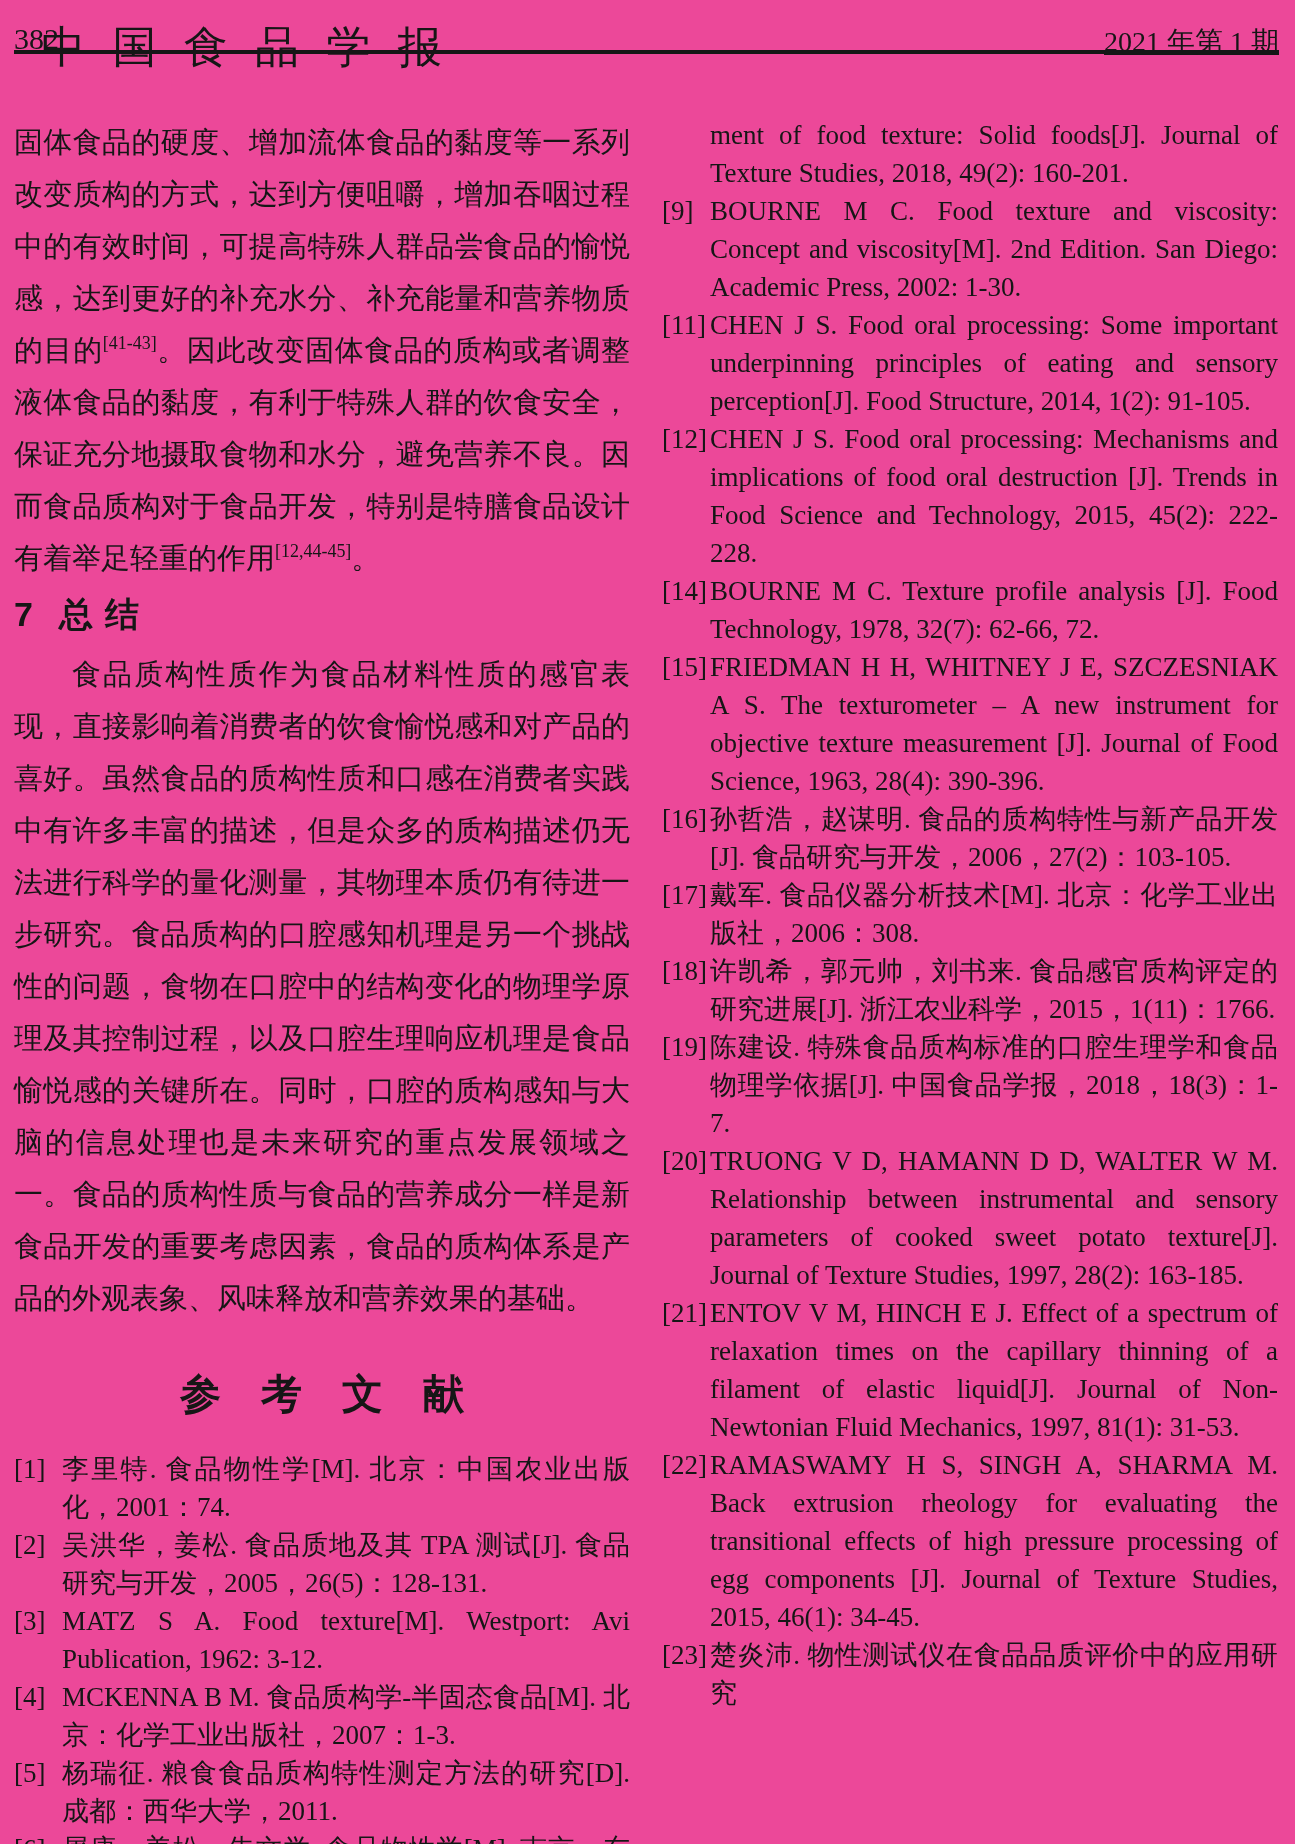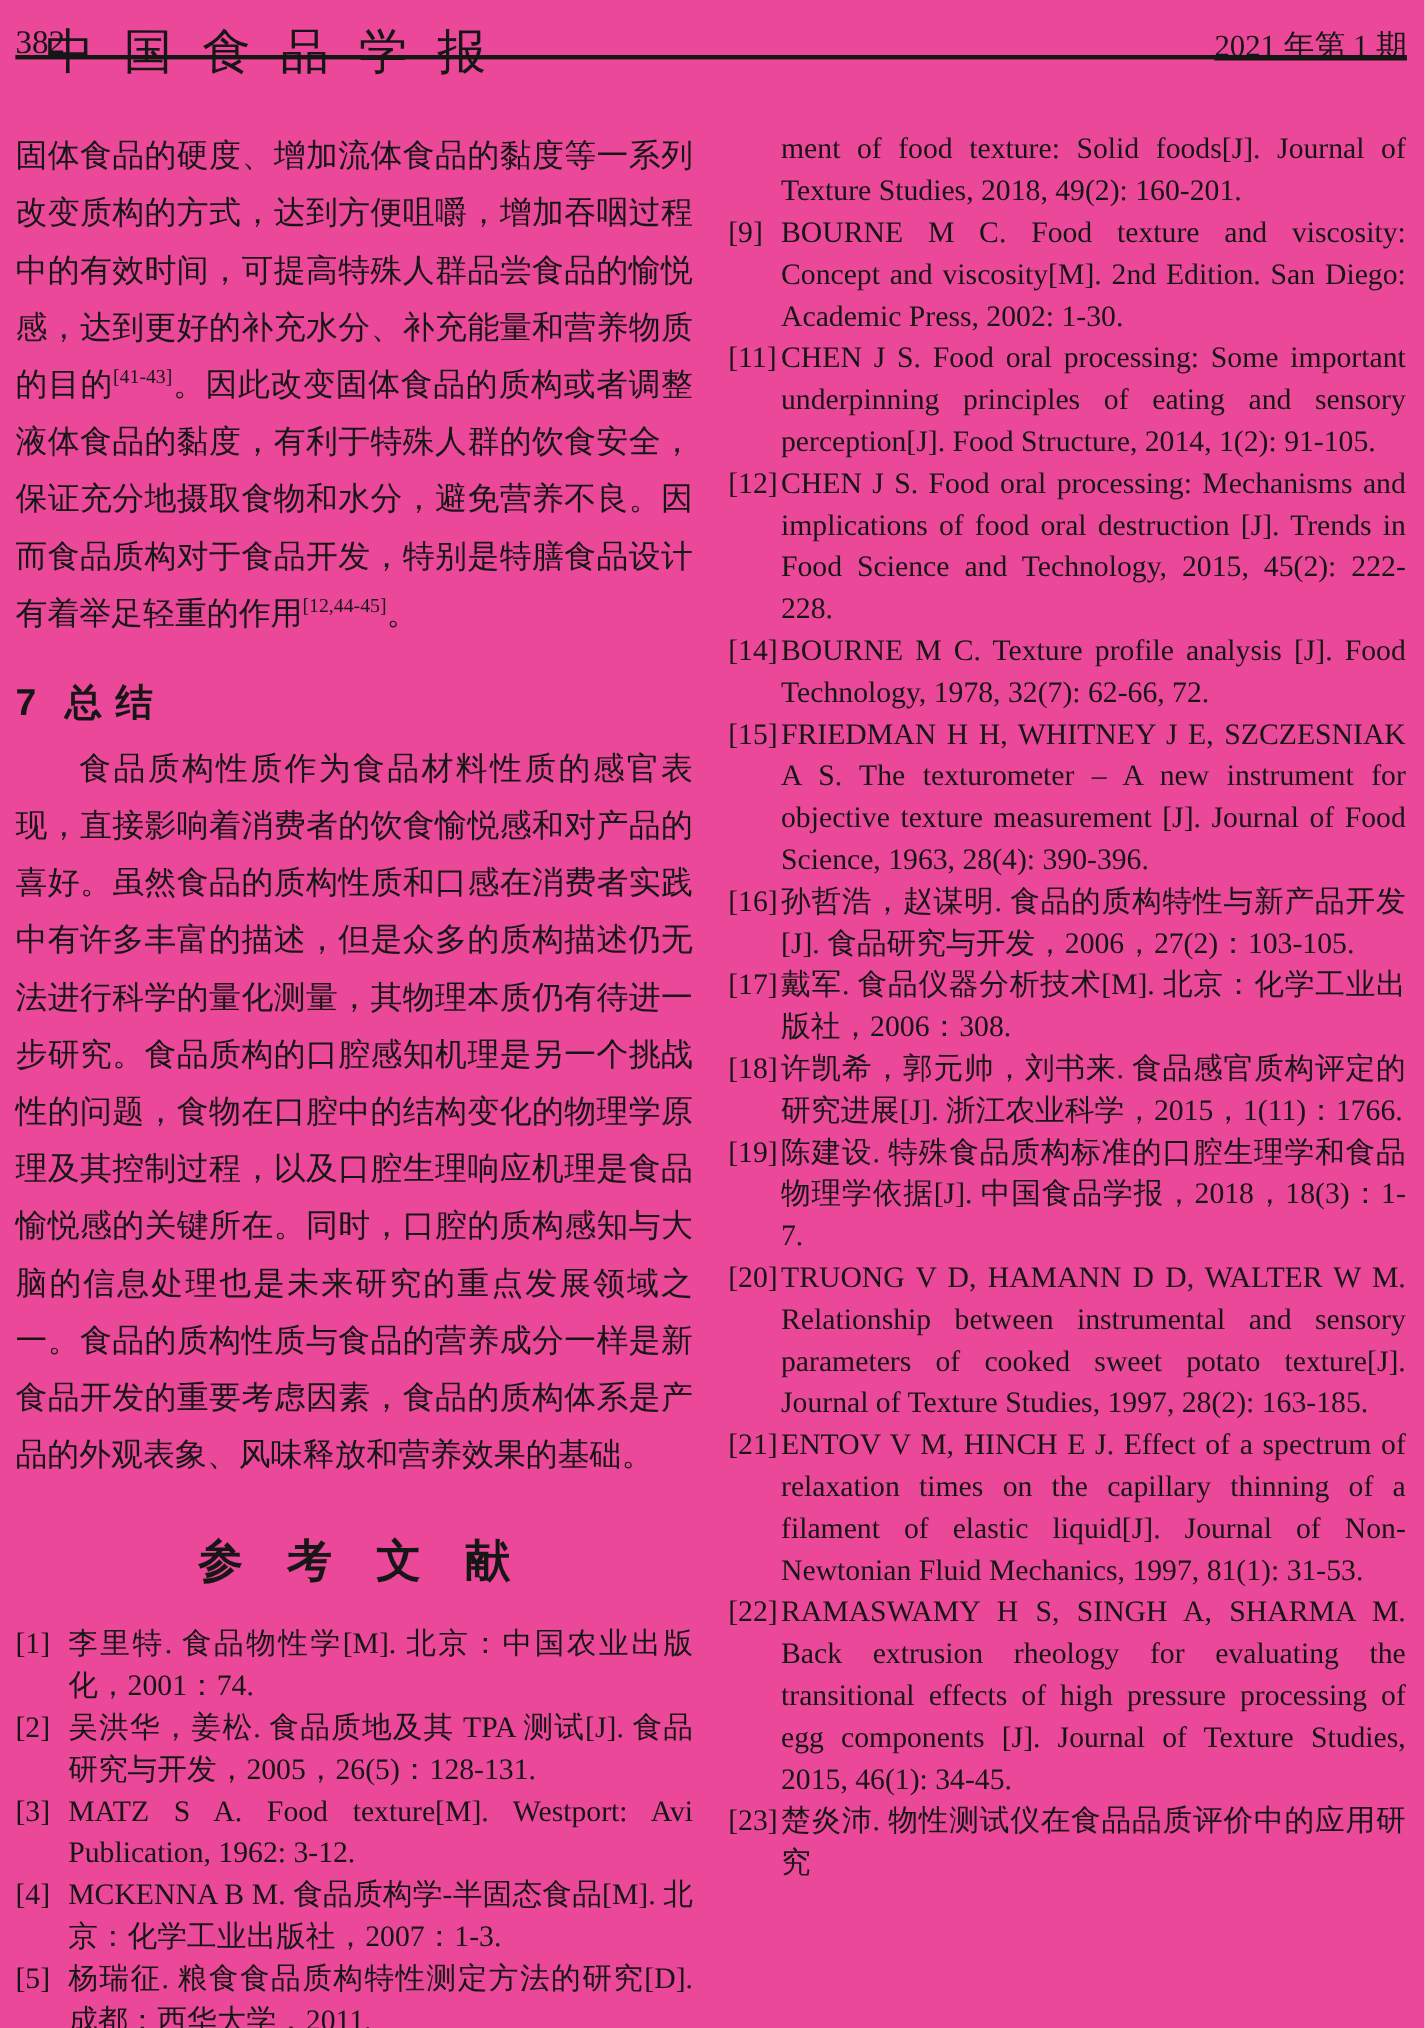--- a/index.html
+++ b/index.html
@@ -28,21 +28,21 @@
   }
   .col { width: 616px; flex: 0 0 616px; }
   
   .body-par {
     margin: 0; font-size: 29px; line-height: 52px;
     text-align: justify; text-justify: inter-character;
   }
   .body-par sup { font-size: 0.62em; line-height: 0; vertical-align: super; }
   .indent { text-indent: 2em; }
   .sec-heading {
-    margin: 35px 0 14px 0;
+    margin: 10px 0 14px 0;
     font-family: "Liberation Sans", "DejaVu Sans", sans-serif;
     font-weight: bold; font-size: 34px; line-height: 40px;
   }
   .sec-num { margin-right: 26px; }
   .sec-title { letter-spacing: 12px; }
   .ref-heading {
     margin: 52px 0 38px 0; text-align: center;
     font-family: "Liberation Sans", "DejaVu Sans", sans-serif;
     font-weight: bold; font-size: 41px; line-height: 36px;
     letter-spacing: 40px; padding-left: 40px;

